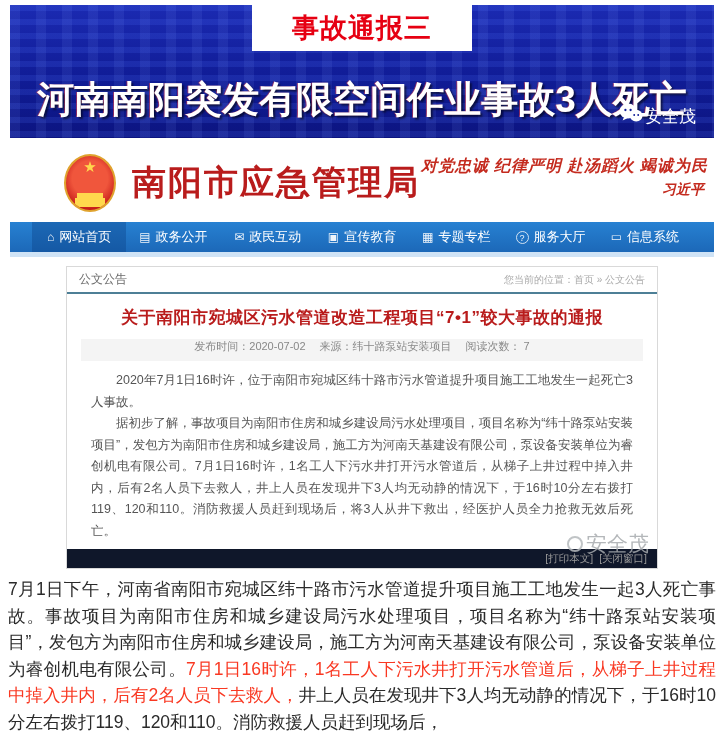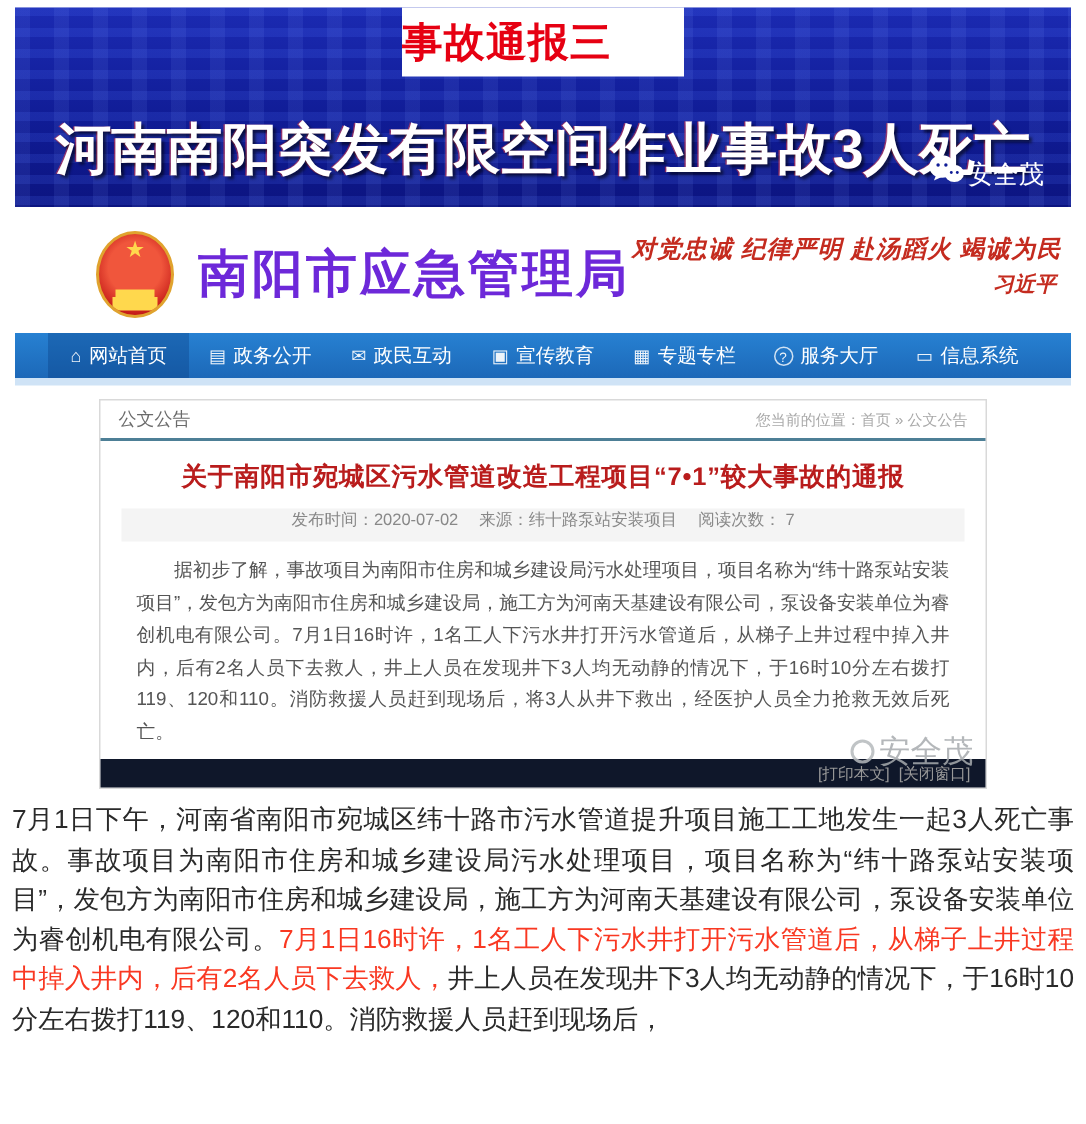--- a/index.html
+++ b/index.html
@@ -7,40 +7,40 @@
     font-family:"Liberation Sans","DejaVu Sans",sans-serif; }
 
   
   .banner { position:relative; margin:5px 10px 0; height:133px;
     background-image:
       repeating-linear-gradient(90deg, rgba(130,160,255,0.10) 0 10px, rgba(0,0,0,0) 10px 26px),
       repeating-linear-gradient(180deg, rgba(80,115,255,0.16) 0 6px, rgba(0,0,0,0) 6px 14px),
       linear-gradient(180deg,#1b2ab2 0%, #101c96 55%, #0c1480 100%);
   }
   .banner-badge { position:absolute; left:50%; top:0; transform:translateX(-50%);
-    width:188px; height:46px; background:#fff; display:flex; align-items:center; }
+    width:220px; height:46px; background:#fff; display:flex; align-items:center; justify-content:center; }
   .banner-badge span { color:#e60012; font-size:27px; font-weight:bold; letter-spacing:1px; }
   .banner-title { position:absolute; top:70px; left:0; width:100%; text-align:center;
     color:#fff; font-size:37px; font-weight:bold; letter-spacing:0px; white-space:nowrap;
     text-shadow:2px 2px 2px rgba(0,0,0,0.55), -1px 0 0 rgba(255,60,60,0.5); }
   .banner-watermark { position:absolute; right:18px; top:98px; color:#fff; font-size:17px;
     display:flex; align-items:flex-end; gap:2px; }
 
   
   .site { margin:10px 10px 0; }
   .site-header { position:relative; height:74px; padding-left:54px; }
   .emblem { position:absolute; left:54px; top:6px; width:52px; height:58px; border-radius:50%;
     background:radial-gradient(circle at 50% 42%, #f0563c 0 45%, #c41a17 78%, #a80f12 100%);
     border:2px solid #e0a32e; overflow:hidden; }
   .emblem-star { position:absolute; top:3px; left:50%; transform:translateX(-50%);
     color:#ffd84d; font-size:15px; line-height:1; }
   .emblem-gate { position:absolute; bottom:12px; left:50%; transform:translateX(-50%);
     width:26px; height:5px; background:#ffd84d;
     box-shadow:0 7px 0 2px #ffd84d, 0 -6px 0 -7px #ffd84d; }
-  .site-name { position:absolute; left:122px; top:12px; color:#6d28d9; font-size:34px;
+  .site-name { position:absolute; left:122px; top:12px; color:#b91c1c; font-size:34px;
     font-weight:bold; letter-spacing:2px; white-space:nowrap; }
   .motto { position:absolute; right:6px; top:8px; text-align:right;
     color:#c42b1f; font-family:"Liberation Serif","DejaVu Serif",serif;
     font-style:italic; font-weight:bold; }
   .motto-line { font-size:16px; letter-spacing:1px; }
   .motto-sig { font-size:14px; margin-top:4px; margin-right:4px; }
 
   .site-nav { height:30px; display:flex; align-items:stretch; padding:0 22px;
     background:linear-gradient(180deg,#2781d2 0%, #1c68b8 100%); }
   .nav-item { flex:1; display:flex; align-items:center; justify-content:center; gap:5px;
@@ -152,20 +152,21 @@
         <span class="section-label">公文公告</span>
         <span class="breadcrumb">您当前的位置：首页 » 公文公告</span>
       </div>
       <h1 class="article-title">关于南阳市宛城区污水管道改造工程项目“7•1”较大事故的通报</h1>
       <div class="article-meta">
         <span>发布时间：2020-07-02</span>
         <span>来源：纬十路泵站安装项目</span>
         <span>阅读次数： 7</span>
       </div>
       <div class="article-body">
+          <p>2020年7月1日16时许，位于南阳市宛城区纬十路市污水管道提升项目施工工地发生一起死亡3人事故。</p>
           <p>据初步了解，事故项目为南阳市住房和城乡建设局污水处理项目，项目名称为“纬十路泵站安装项目”，发包方为南阳市住房和城乡建设局，施工方为河南天基建设有限公司，泵设备安装单位为睿创机电有限公司。7月1日16时许，1名工人下污水井打开污水管道后，从梯子上井过程中掉入井内，后有2名人员下去救人，井上人员在发现井下3人均无动静的情况下，于16时10分左右拨打119、120和110。消防救援人员赶到现场后，将3人从井下救出，经医护人员全力抢救无效后死亡。</p>
         </div>
       <div class="article-footer">
         <span>[打印本文]</span>
         <span>[关闭窗口]</span>
       </div>
       <div class="footer-watermark">
         <span class="gray-ring"></span>
         <span>安全茂</span>
       </div>

